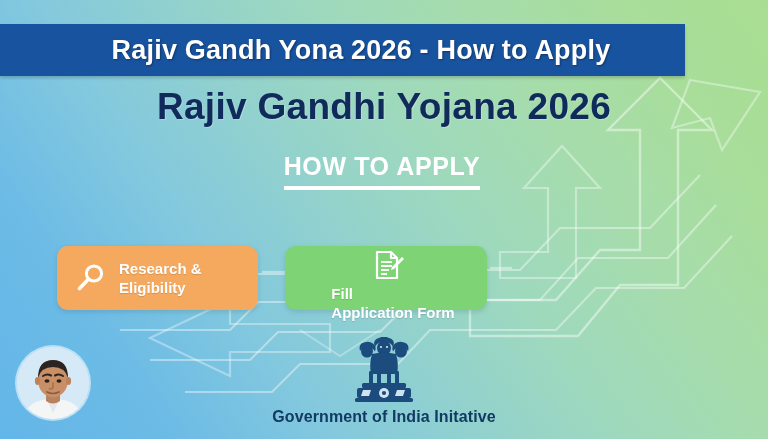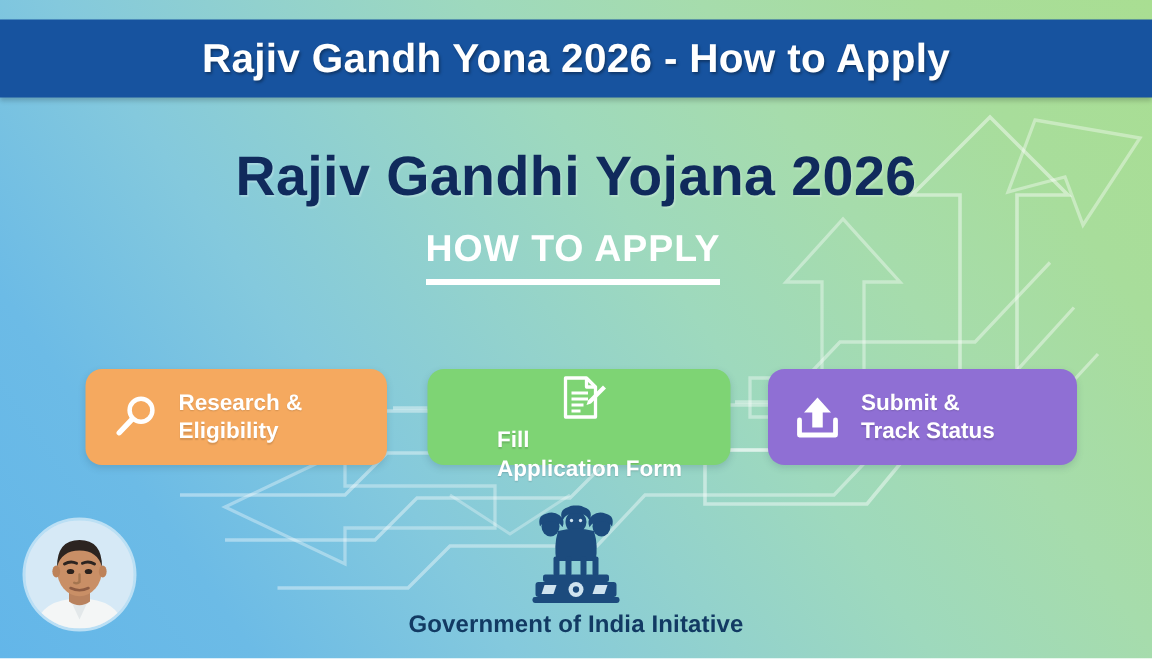--- a/index.html
+++ b/index.html
@@ -34,43 +34,44 @@
     position: absolute;
     inset: 0;
     pointer-events: none;
   }
   .bg-art svg { display:block; width:768px; height:439px; }
 
   
   .title-bar {
     position: absolute;
     left: 0;
-    top: 13px;
-    width: 768px;
+    top: 24px;
+    width: 648px;
     height: 52px;
     background: #17539f;
     display: flex;
     align-items: center;
     justify-content: center;
     box-shadow: 0 2px 3px rgba(0,0,0,0.18);
+    padding-left: 37px;
   }
   .title-bar-text {
     color: #ffffff;
     font-size: 27px;
     font-weight: bold;
     letter-spacing: 0.2px;
     white-space: nowrap;
     text-shadow: 1px 1px 2px rgba(0,0,0,0.35);
   }
 
   
   .headline {
     position: absolute;
     left: 0;
-    top: 97px;
+    top: 86px;
     width: 768px;
     text-align: center;
     color: #102a5c;
     font-size: 37px;
     font-weight: bold;
     letter-spacing: 0.3px;
     text-shadow: 1px 1px 1px rgba(255,255,255,0.25);
   }
   .subhead-wrap {
     position: absolute;
@@ -231,30 +232,20 @@
         <line x1="10" y1="18" x2="21" y2="18" stroke="#ffffff" stroke-width="1.9"></line>
         <line x1="10" y1="22" x2="18" y2="22" stroke="#ffffff" stroke-width="1.9"></line>
         <line x1="10" y1="26" x2="16" y2="26" stroke="#ffffff" stroke-width="1.9"></line>
         <path d="M31 9 L33 11 L23 21 L20 22 L21 19 Z" fill="#ffffff"></path>
       </svg>
     </span>
     <span class="card-label">Fill
 Application Form</span>
   </div>
 
-  <div class="card card-3">
-    <span class="card-icon">
-      <svg width="34" height="34" viewBox="0 0 34 34" xmlns="http://www.w3.org/2000/svg">
-        <path d="M17 4 L26 14 H20.5 V24 H13.5 V14 H8 Z" fill="#ffffff"></path>
-        <path d="M5 19 V29 H29 V19" fill="none" stroke="#ffffff" stroke-width="3.2" stroke-linecap="round" stroke-linejoin="round"></path>
-      </svg>
-    </span>
-    <span class="card-label">Submit &amp;
-Track Status</span>
-  </div>
 
   <div class="emblem">
     <svg width="74" height="68" viewBox="0 0 74 68" xmlns="http://www.w3.org/2000/svg">
       <g fill="#1c4b7d">
 
         <ellipse cx="37" cy="11" rx="7" ry="7.4"></ellipse>
         <circle cx="34" cy="10" r="1.1" fill="#cfe3ef"></circle>
         <circle cx="40" cy="10" r="1.1" fill="#cfe3ef"></circle>
 
         <path d="M28 10 q-3 -7 4 -9 q5 -3 10 0 q7 2 4 9 q-2 -5 -9 -5 q-7 0 -9 5 Z"></path>

